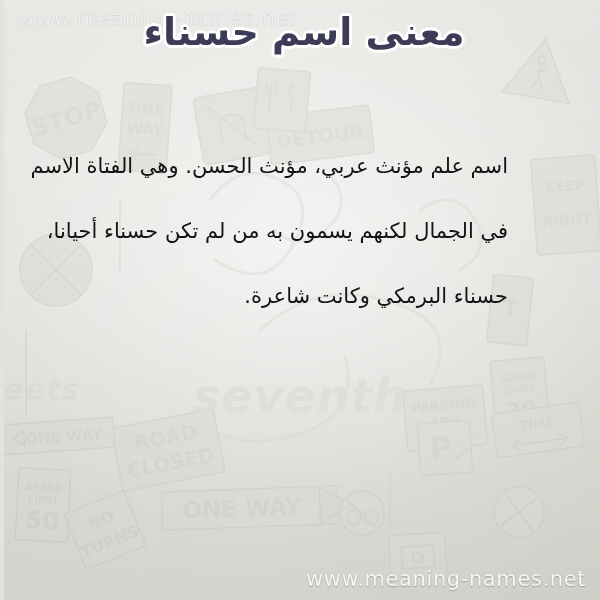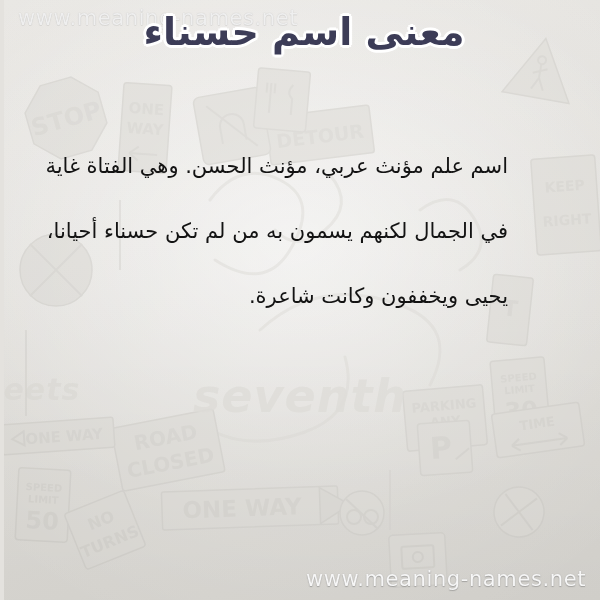--- a/index.html
+++ b/index.html
@@ -293,20 +293,20 @@
     </svg>
   </div>
 
   <div class="bg-vignette"></div>
 
   <div class="watermark watermark-top">www.meaning-names.net</div>
 
   <h1 class="headline">معنى اسم حسناء</h1>
 
   <div class="article">
-    <p class="article-line">اسم علم مؤنث عربي، مؤنث الحسن. وهي الفتاة غاية</p>
+    <p class="article-line">اسم علم مؤنث عربي، مؤنث الحسن. وهي الفتاة الاسم</p>
     <p class="article-line">في الجمال لكنهم يسمون به من لم تكن حسناء أحيانا،</p>
-    <p class="article-line">يحيى ويخففون وكانت شاعرة.</p>
+    <p class="article-line">حسناء البرمكي وكانت شاعرة.</p>
   </div>
 
   <div class="watermark watermark-bottom">www.meaning-names.net</div>
 
 </div>
 
 </body></html>

